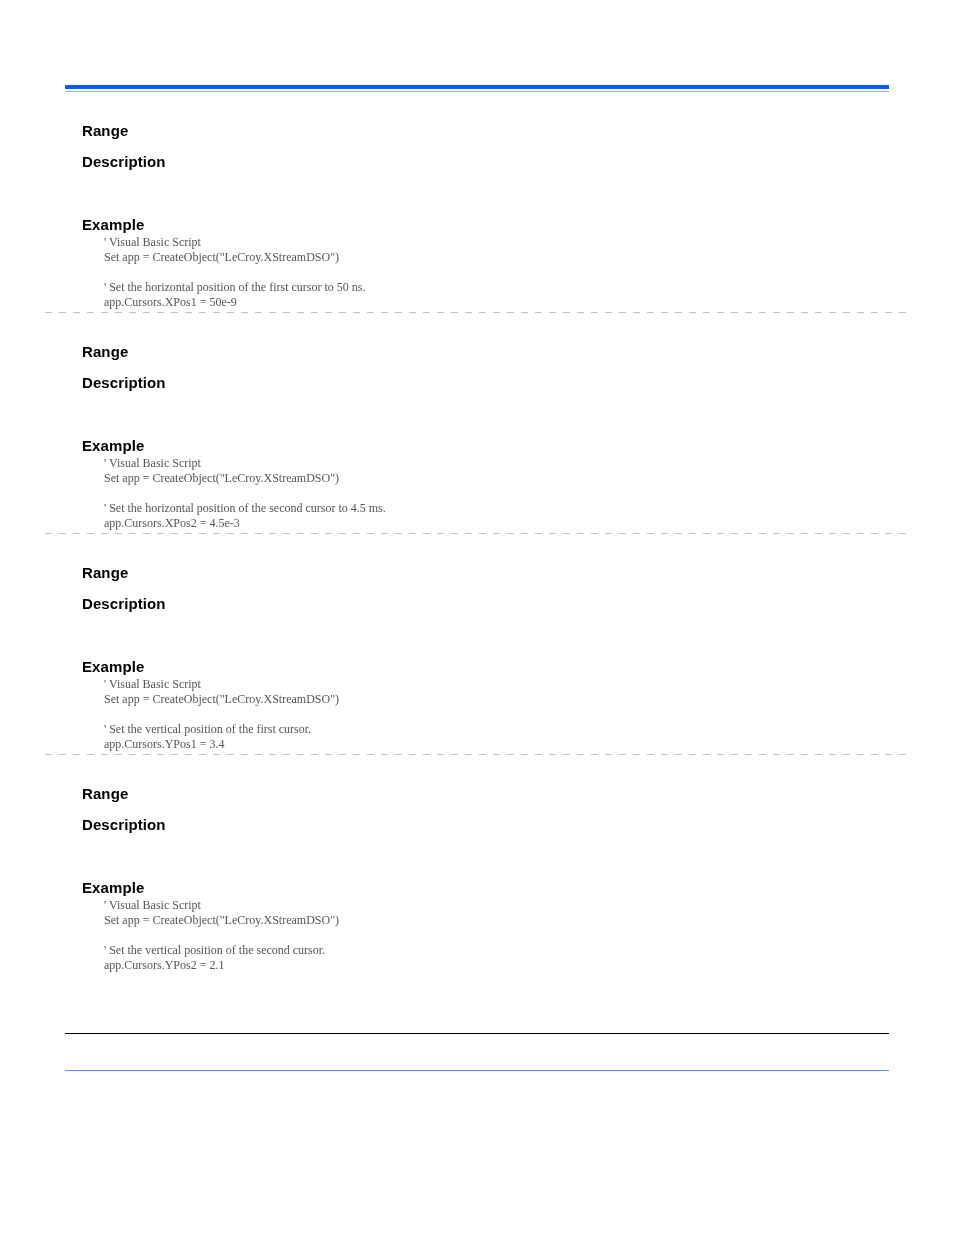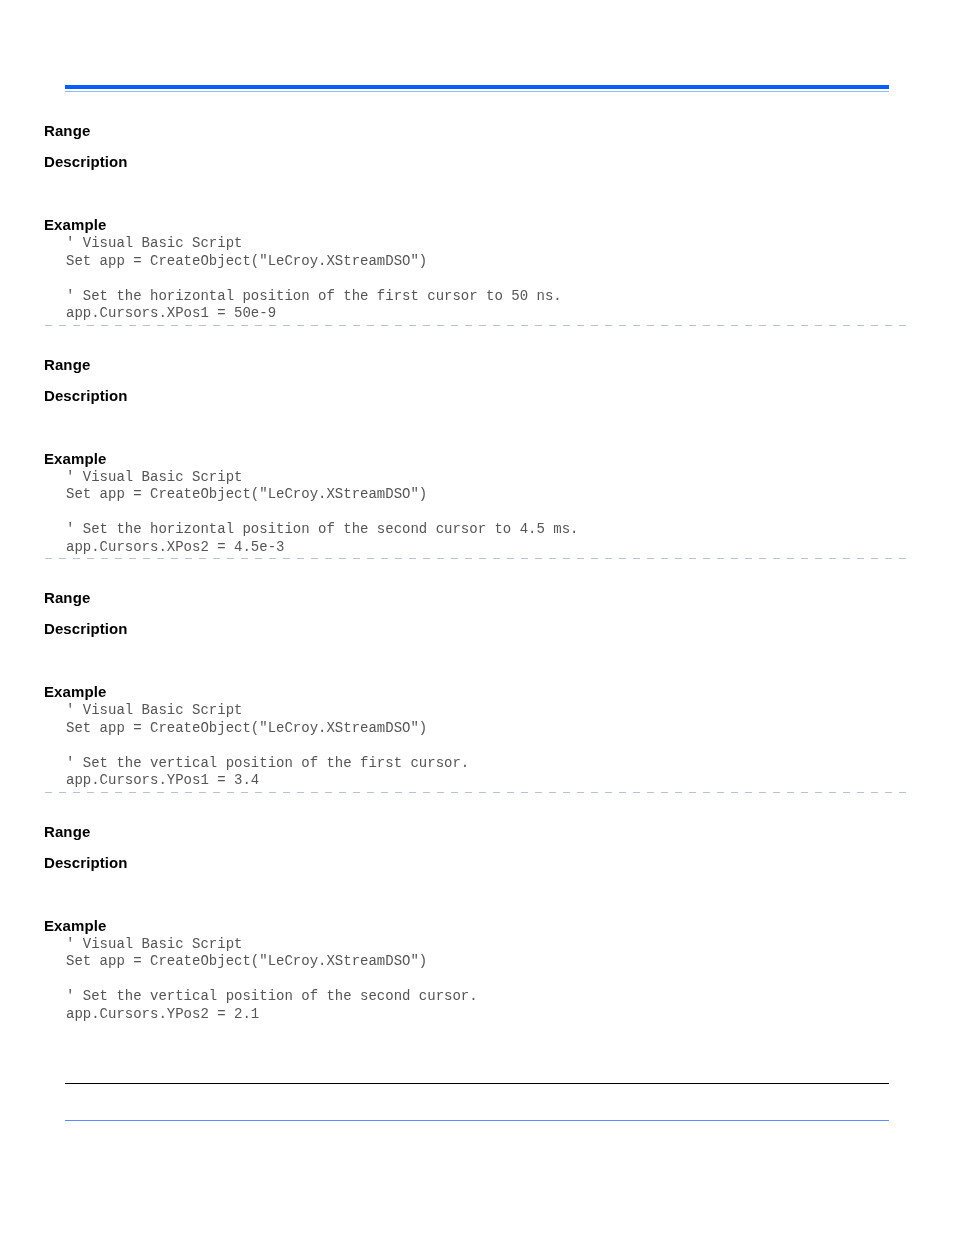--- a/index.html
+++ b/index.html
@@ -16,43 +16,43 @@
     padding: 0;
     position: relative;
   }
   .top-rule {
     margin: 85px 65px 0 65px;
     border-top: 4px solid #0a5cff;
     border-bottom: 1px solid #8fb6ff;
     height: 2px;
   }
   .content {
-    padding: 0 82px 0 44px;
+    padding: 0 82px 0 82px;
   }
   .section {
     padding-top: 30px;
   }
   
   .divider-dashed {
     margin: 2px 45px 0 45px;
     height: 1px;
     background-image: repeating-linear-gradient(to right,
       #b8c3d2 0px, #b8c3d2 7px,
       transparent 7px, transparent 14px);
   }
   h4.label {
     font-size: 15px;
     font-weight: 700;
     margin: 0 0 14px 0;
     letter-spacing: 0.1px;
   }
   h4.label.example { margin-top: 46px; margin-bottom: 2px; }
   pre.code {
-    font-family: Liberation Mono, monospace;
-    font-size: 14px;
+    font-family: Liberation Serif, serif;
+    font-size: 12px;
     line-height: 1.25;
     color: #555555;
     margin: 0 0 0 22px;
     white-space: pre;
   }
   .bottom-rules {
     margin: 60px 65px 0 65px;
   }
   .rule-thin-black {
     border: none;

